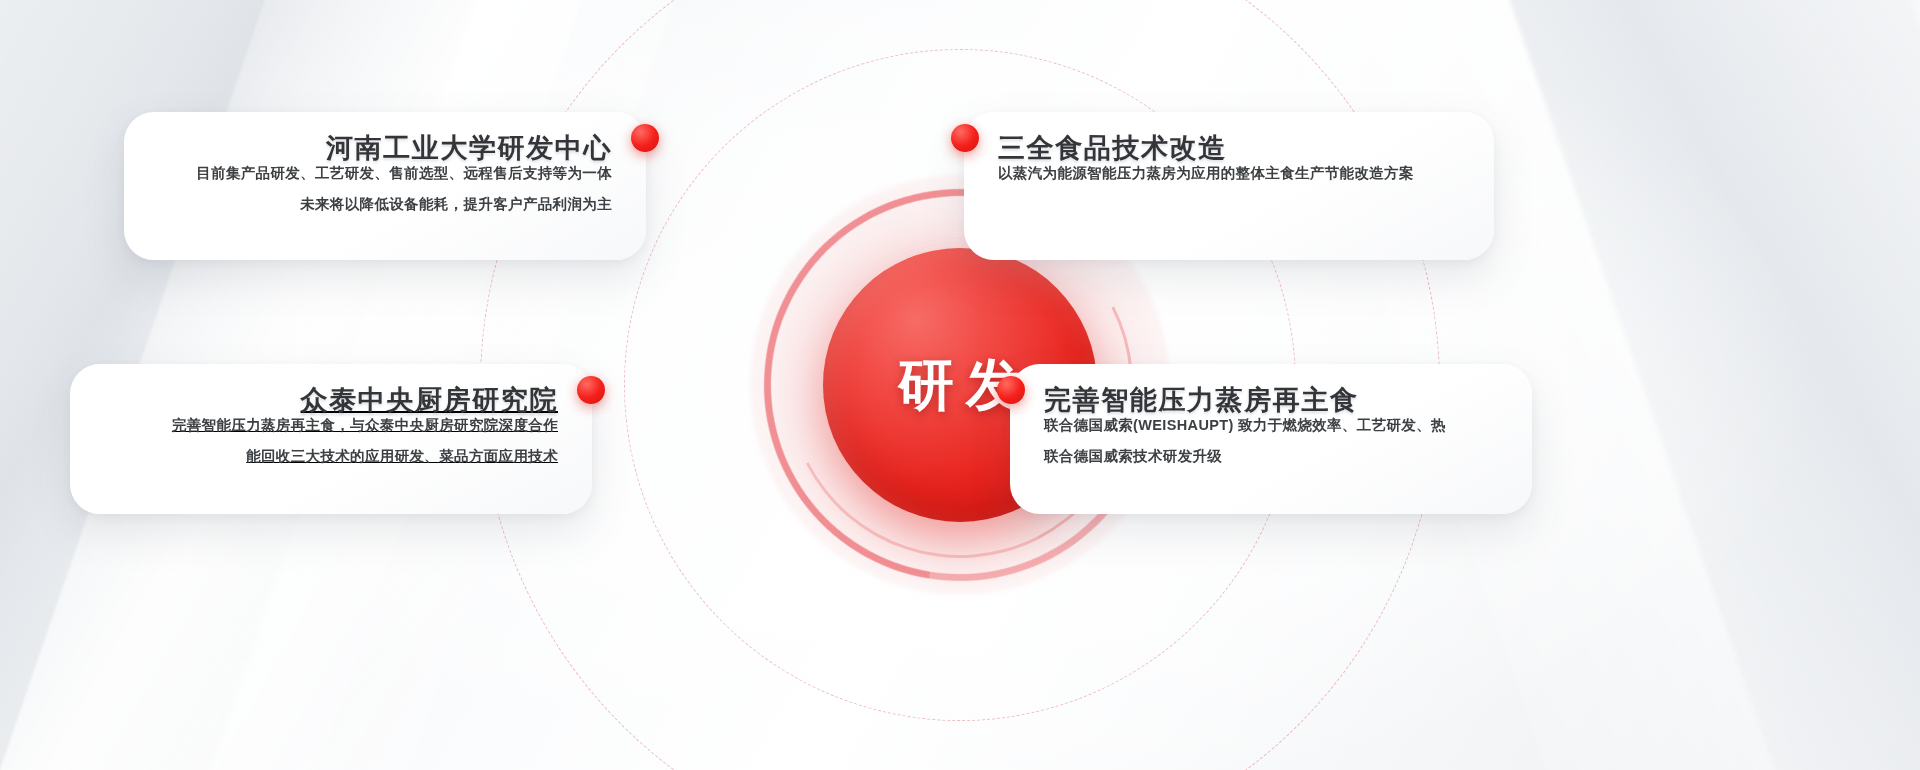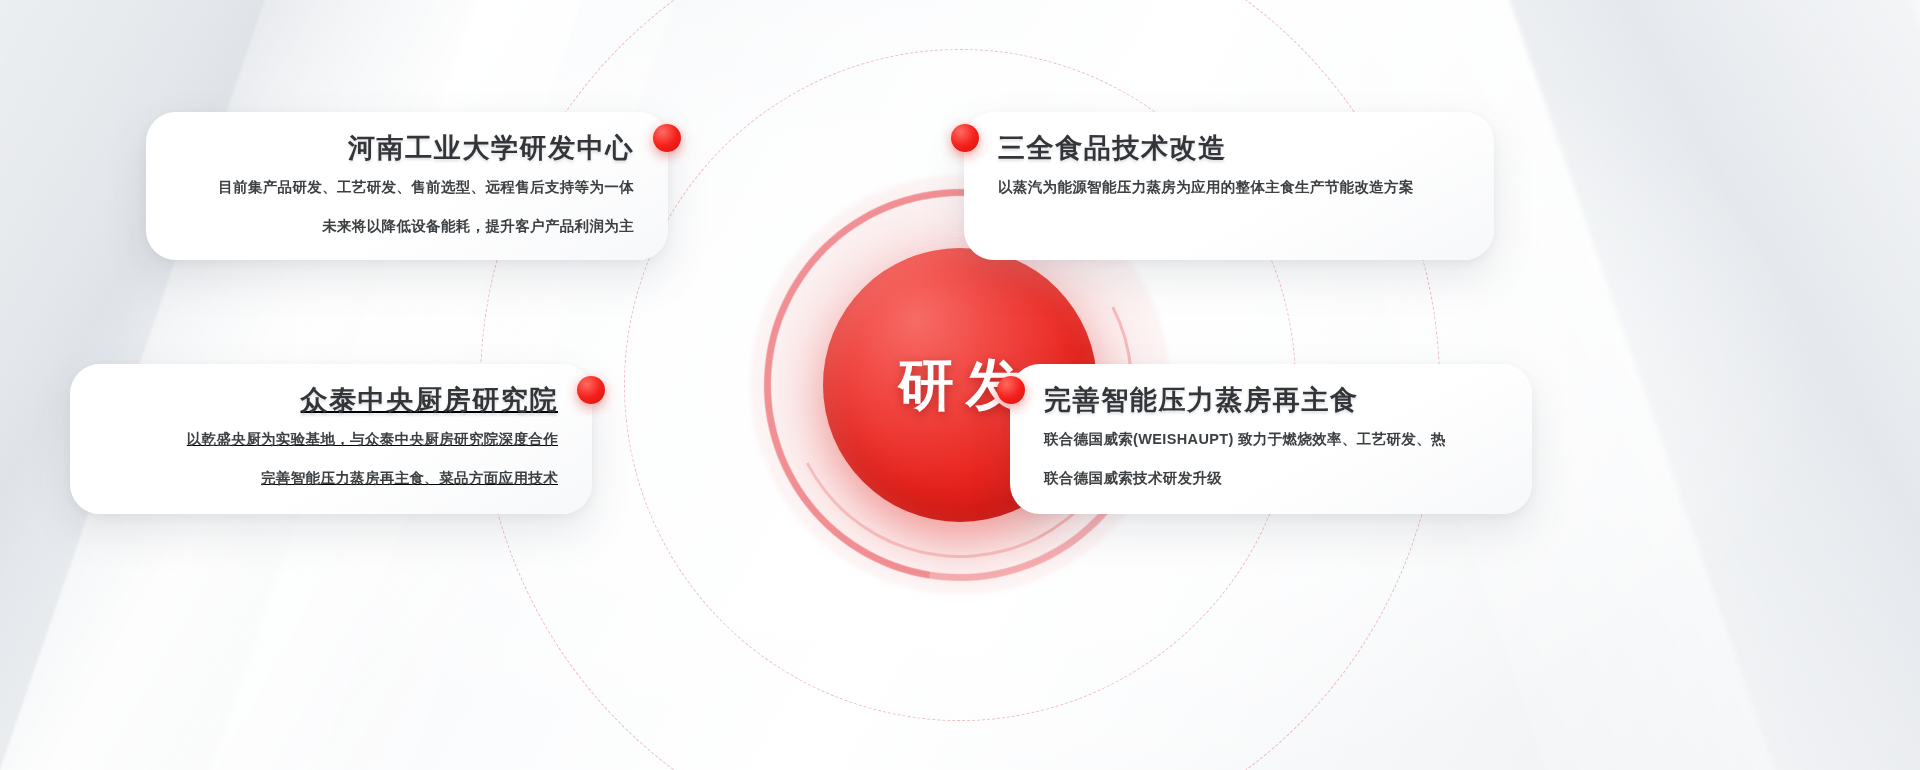--- a/index.html
+++ b/index.html
@@ -141,21 +141,21 @@
   }
 
   
   .card {
     position: absolute;
     background: linear-gradient(152deg, #ffffff 0%, #ffffff 58%, #f7f8fa 100%);
     border-radius: 30px;
     box-shadow: 0 18px 42px rgba(86,96,112,.13),
                 0 3px 10px rgba(86,96,112,.07);
   }
-  .card-tl { left: 146px;  top: 112px; width: 522px; height: 148px; padding-left: 48px; }
+  .card-tl { left: 124px;  top: 112px; width: 522px; height: 148px; padding-left: 48px; }
   .card-tr { left: 964px;  top: 112px; width: 530px; height: 148px; }
   .card-bl { left: 70px;   top: 364px; width: 522px; height: 150px; text-decoration: underline; }
   .card-br { left: 1010px; top: 364px; width: 522px; height: 150px; }
 
   .card-inner {
     position: relative;
     height: 100%;
     padding: 22px 34px 20px 34px;
     display: flex;
     flex-direction: column;
@@ -166,24 +166,23 @@
   .card-title {
     font-size: 27px;
     font-weight: bold;
     color: #333538;
     letter-spacing: 1.6px;
     line-height: 1.1;
     text-shadow: 0 2px 3px rgba(150,158,170,.34);
     white-space: nowrap;
   }
   .card-lines {
-    margin-top: 14px;
     display: flex;
     flex-direction: column;
-    gap: 21px;
+    gap: 13px;
   }
   .card-line {
     font-size: 14.5px;
     font-weight: bold;
     color: #3d4043;
     letter-spacing: .35px;
     line-height: 1.25;
     white-space: nowrap;
   }
 
@@ -241,22 +240,22 @@
         <div class="card-line">以蒸汽为能源智能压力蒸房为应用的整体主食生产节能改造方案</div>
       </div>
     </div>
   </div>
 
   <div class="card card-bl">
     <div class="dot dot-bl"></div>
     <div class="card-inner align-right">
       <div class="card-title">众泰中央厨房研究院</div>
       <div class="card-lines">
-        <div class="card-line">以乾盛央厨为实验基地，与众泰中央厨房研究院深度合作</div>
-        <div class="card-line">完善智能压力蒸房再主食、菜品方面应用技术</div>
+        <div class="card-line">完善智能压力蒸房再主食，与众泰中央厨房研究院深度合作</div>
+        <div class="card-line">能回收三大技术的应用研发、菜品方面应用技术</div>
       </div>
     </div>
   </div>
 
   <div class="card card-br">
     <div class="dot dot-br"></div>
     <div class="card-inner align-left">
       <div class="card-title">完善智能压力蒸房再主食</div>
       <div class="card-lines">
         <div class="card-line">联合德国威索(WEISHAUPT) 致力于燃烧效率、工艺研发、热</div>

